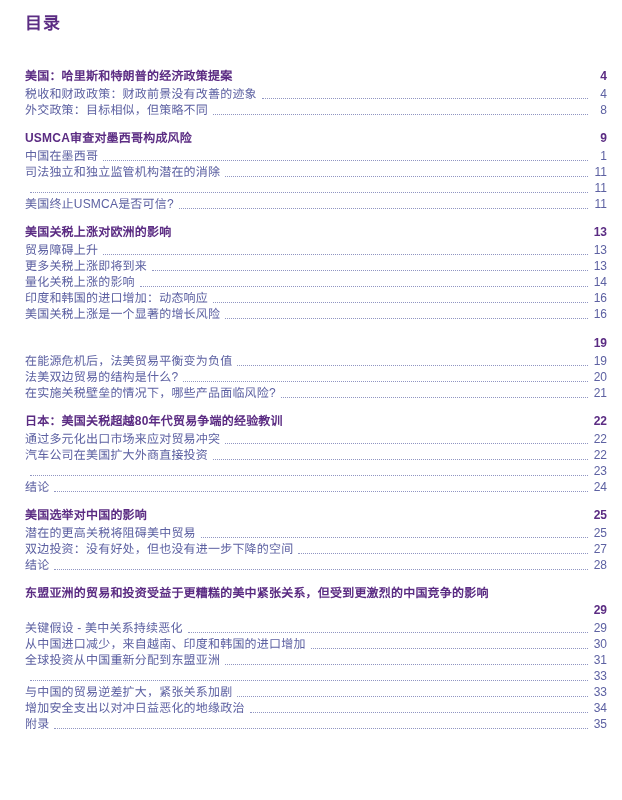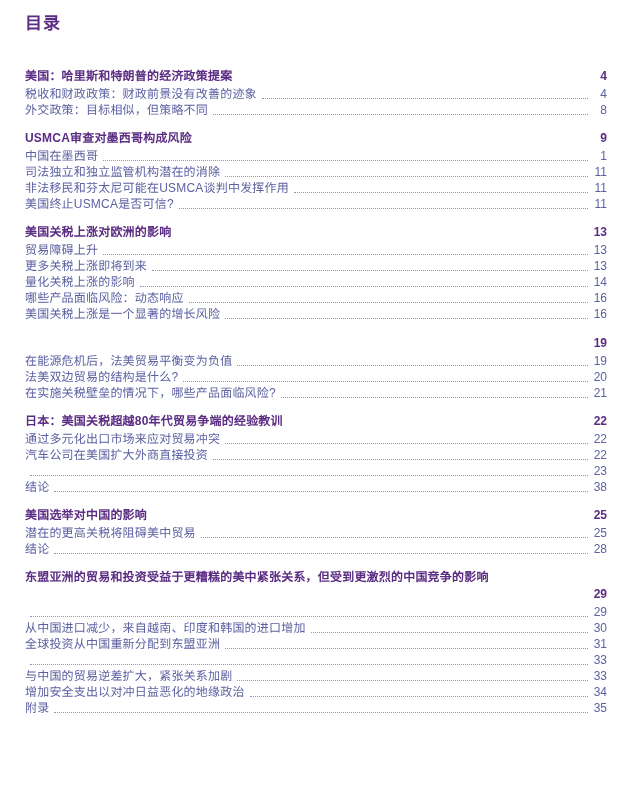--- a/index.html
+++ b/index.html
@@ -104,21 +104,20 @@
           <span class="row-label">中国在墨西哥</span>
           <span class="leader"></span>
           <span class="row-page">1</span>
         </div>
         <div class="toc-row">
           <span class="row-label">司法独立和独立监管机构潜在的消除</span>
           <span class="leader"></span>
           <span class="row-page">11</span>
         </div>
         <div class="toc-row">
-          <span class="row-label">非法移民和芬太尼可能在USMCA谈判中发挥作用</span>
           <span class="leader"></span>
           <span class="row-page">11</span>
         </div>
         <div class="toc-row">
           <span class="row-label">美国终止USMCA是否可信?</span>
           <span class="leader"></span>
           <span class="row-page">11</span>
         </div>
       </section>
       <section class="toc-section">
@@ -135,21 +134,21 @@
           <span class="row-label">更多关税上涨即将到来</span>
           <span class="leader"></span>
           <span class="row-page">13</span>
         </div>
         <div class="toc-row">
           <span class="row-label">量化关税上涨的影响</span>
           <span class="leader"></span>
           <span class="row-page">14</span>
         </div>
         <div class="toc-row">
-          <span class="row-label">哪些产品面临风险：动态响应</span>
+          <span class="row-label">印度和韩国的进口增加：动态响应</span>
           <span class="leader"></span>
           <span class="row-page">16</span>
         </div>
         <div class="toc-row">
           <span class="row-label">美国关税上涨是一个显著的增长风险</span>
           <span class="leader"></span>
           <span class="row-page">16</span>
         </div>
       </section>
       <section class="toc-section">
@@ -185,42 +184,48 @@
           <span class="leader"></span>
           <span class="row-page">22</span>
         </div>
         <div class="toc-row">
           <span class="leader"></span>
           <span class="row-page">23</span>
         </div>
         <div class="toc-row">
           <span class="row-label">结论</span>
           <span class="leader"></span>
-          <span class="row-page">38</span>
+          <span class="row-page">24</span>
         </div>
       </section>
       <section class="toc-section">
         <div class="sec-head">
           <span class="sec-title">美国选举对中国的影响</span>
           <span class="sec-page">25</span>
         </div>
         <div class="toc-row">
           <span class="row-label">潜在的更高关税将阻碍美中贸易</span>
           <span class="leader"></span>
           <span class="row-page">25</span>
         </div>
         <div class="toc-row">
+          <span class="row-label">双边投资：没有好处，但也没有进一步下降的空间</span>
+          <span class="leader"></span>
+          <span class="row-page">27</span>
+        </div>
+        <div class="toc-row">
           <span class="row-label">结论</span>
           <span class="leader"></span>
           <span class="row-page">28</span>
         </div>
       </section>
       <section class="toc-section">
         <div class="sec-head two-line"><span class="sec-title">东盟亚洲的贸易和投资受益于更糟糕的美中紧张关系，但受到更激烈的中国竞争的影响</span><span class="sec-page">29</span></div>
         <div class="toc-row">
+          <span class="row-label">关键假设 - 美中关系持续恶化</span>
           <span class="leader"></span>
           <span class="row-page">29</span>
         </div>
         <div class="toc-row">
           <span class="row-label">从中国进口减少，来自越南、印度和韩国的进口增加</span>
           <span class="leader"></span>
           <span class="row-page">30</span>
         </div>
         <div class="toc-row">
           <span class="row-label">全球投资从中国重新分配到东盟亚洲</span>

